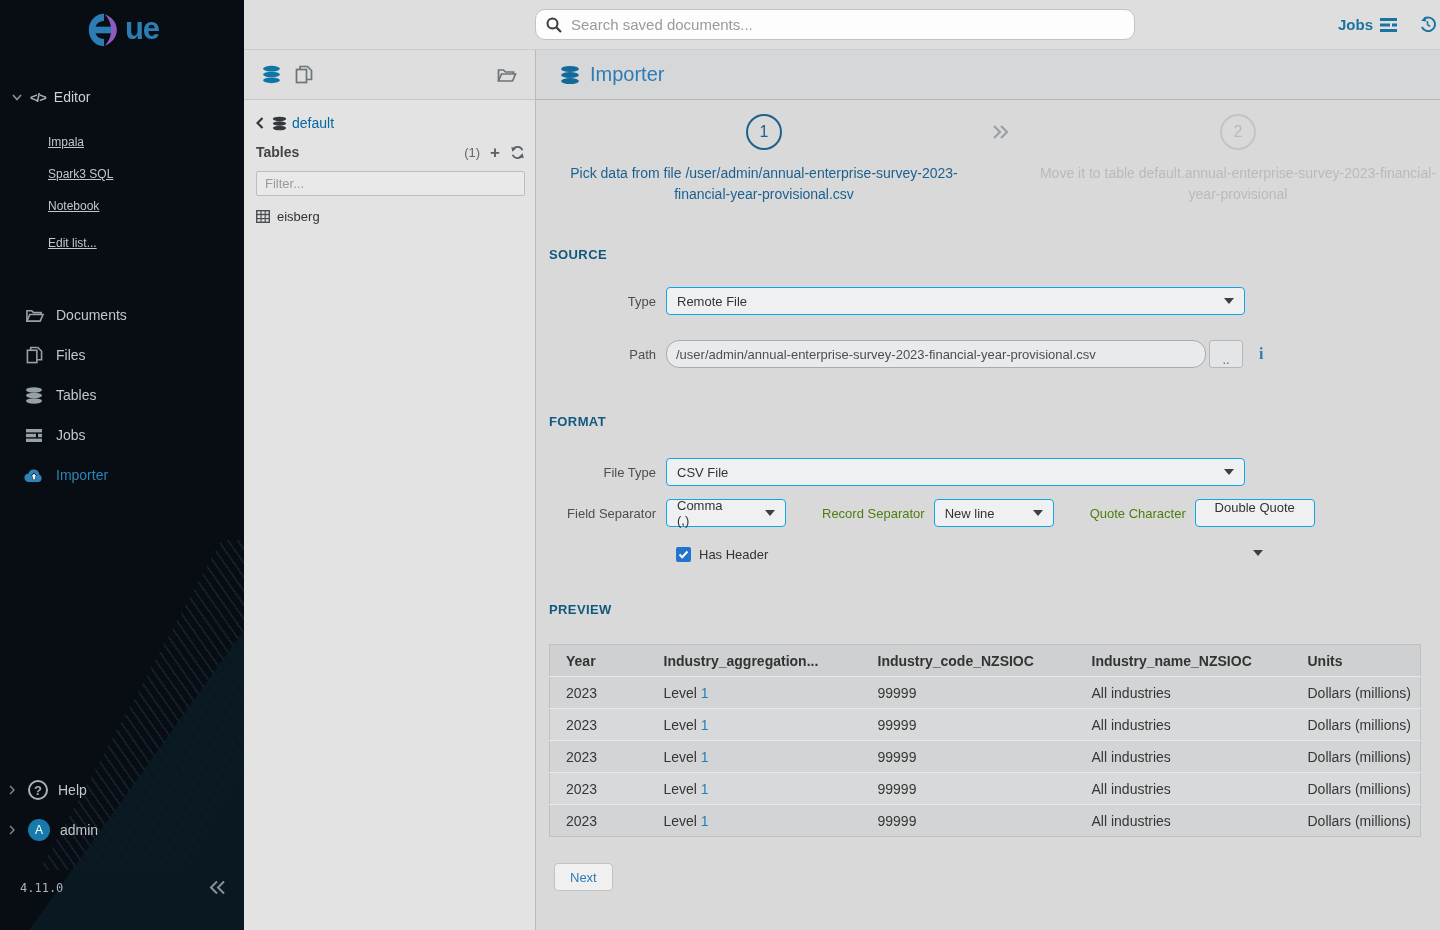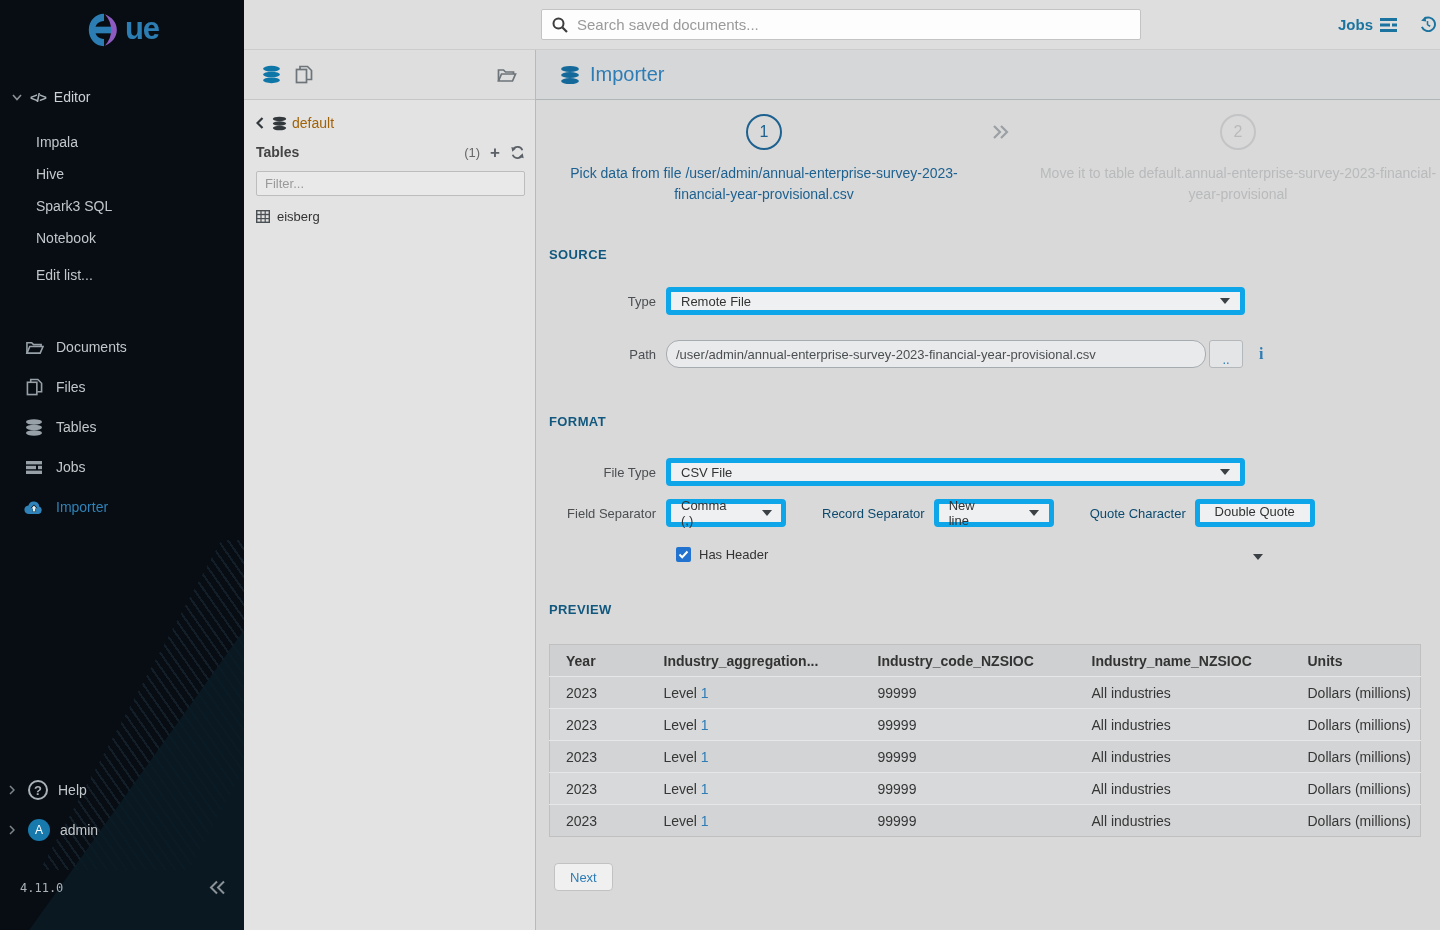--- a/index.html
+++ b/index.html
@@ -16,54 +16,54 @@
   .stripes{position:absolute;left:40px;bottom:60px;width:330px;height:330px;
     background:repeating-linear-gradient(55deg,transparent 0 6px,rgba(80,120,150,.16) 6px 8px);
     clip-path:polygon(55% 0,100% 0,45% 100%,0 100%);}
   .wedge{position:absolute;right:0;bottom:0;width:244px;height:300px;background:#0b1b26;
     clip-path:polygon(100% 0,100% 100%,12% 100%);opacity:.85;}
   .logo{display:flex;align-items:center;justify-content:center;padding-top:8px;height:52px;}
   .logo-ue{font-size:31px;font-weight:bold;color:#2d7db5;letter-spacing:-1px;line-height:1;margin-left:2px;transform:translateY(-2px);}
   .nav{position:relative;}
   .nav-header{display:flex;align-items:center;gap:8px;padding:0 0 0 12px;height:22px;margin-top:34px;font-size:14px;color:#cdd2d6;cursor:pointer;}
   .nav-sub{margin-top:18px;}
-  .nav-subitem{padding-left:36px;font-size:14px;height:32px;display:flex;align-items:center;color:#c2c7cb;cursor:pointer;}
+  .nav-subitem{padding-left:48px;font-size:12px;height:32px;display:flex;align-items:center;color:#c2c7cb;cursor:pointer;text-decoration:underline;}
   .nav-subitem.dim{margin-top:5px;}
   .nav-main{margin-top:36px;}
   .nav-item{display:flex;align-items:center;gap:12px;padding-left:24px;height:40px;font-size:14px;color:#c2c7cb;cursor:pointer;}
   .nav-item .ic{width:20px;display:flex;justify-content:center;color:#98a1a8;}
   .nav-item.active{color:#2f83b8;}
   .nav-item.active .ic{color:#2f83b8;}
   .sidebar-footer{position:absolute;left:0;right:0;bottom:0;height:160px;}
   .foot-item{display:flex;align-items:center;gap:10px;padding-left:6px;height:40px;font-size:14px;color:#c2c7cb;cursor:pointer;}
   .foot-item .chev{color:#7d868d;width:12px;display:flex;justify-content:center;}
   .version-row{display:flex;align-items:center;justify-content:space-between;padding:0 18px 0 20px;margin-top:30px;}
   .version{font-family:"DejaVu Sans Mono",monospace;font-size:12px;color:#aab2b8;}
   .avatar{width:22px;height:22px;border-radius:50%;background:#1879ad;color:#fff;font-size:12px;display:flex;align-items:center;justify-content:center;}
   .qmark{width:20px;height:20px;border-radius:50%;border:2px solid #aab2b8;color:#aab2b8;font-size:13px;font-weight:bold;display:flex;align-items:center;justify-content:center;}
   .code-glyph{font-size:13px;font-weight:bold;color:#aab2b8;letter-spacing:-1px;}
 
   
   .right-col{flex:1;display:flex;flex-direction:column;height:930px;}
   .topbar{height:50px;background:#dedede;border-bottom:1px solid #cccccc;display:flex;align-items:center;position:relative;flex:none;}
-  .search-box{position:absolute;left:297px;width:600px;height:31px;background:#fdfdfd;border:1px solid #c3c3c3;border-radius:2px;display:flex;align-items:center;padding:0 10px;gap:9px;}
+  .search-box{position:absolute;left:291px;width:600px;height:31px;background:#fdfdfd;border:1px solid #c3c3c3;border-radius:10px;display:flex;align-items:center;padding:0 10px;gap:9px;}
   .search-box input{border:none;outline:none;background:transparent;font-size:15px;color:#444;width:100%;font-family:"Liberation Sans",sans-serif;}
   .search-box input::placeholder{color:#9a9a9a;}
   .topbar-right{margin-left:auto;display:flex;align-items:center;gap:22px;padding-right:17px;}
   .jobs-link{display:flex;align-items:center;gap:7px;color:var(--topbar-blue);font-weight:bold;font-size:15px;cursor:pointer;}
 
   .content-row{flex:1;display:flex;min-height:0;}
 
   
   .assist{width:292px;flex:none;background:#e3e3e3;border-right:1px solid #b9b9b9;display:flex;flex-direction:column;}
   .assist-top{height:50px;background:#dedede;border-bottom:1px solid #c6c6c6;display:flex;align-items:center;padding:0 18px;gap:14px;flex:none;}
   .assist-top .spacer{flex:1;}
   .assist-body{padding:12px 10px 0 12px;}
   .crumb-row{display:flex;align-items:center;gap:5px;height:22px;color:#333;}
-  .crumb-label{font-size:14px;color:#a16207;}
+  .crumb-label{font-size:14px;color:#0369a1;}
   .tables-row{display:flex;align-items:center;margin-top:8px;height:20px;}
   .tables-label{font-size:14px;font-weight:bold;color:#444;}
   .tables-right{margin-left:auto;display:flex;align-items:center;gap:10px;}
   .tables-count{font-size:13px;color:#666;}
   .plus{font-size:17px;font-weight:bold;color:#5b6167;line-height:1;cursor:pointer;}
   .filter-input{margin-top:9px;width:100%;height:25px;border:1px solid #bdbdbd;border-radius:2px;background:#e9e9e9;padding:0 8px;font-size:13px;color:#0c4a6e;font-family:"Liberation Sans",sans-serif;}
   .filter-input::placeholder{color:#9a9a9a;}
   .table-entry{display:flex;align-items:center;gap:7px;margin-top:10px;height:20px;font-size:13px;color:#333;cursor:pointer;}
 
   
@@ -80,30 +80,30 @@
   .step.inactive .step-text{color:#b8babc;}
   .step-chevrons{width:44px;display:flex;justify-content:center;margin-top:10px;color:#9aa0a4;}
 
   .section-heading{font-size:13px;font-weight:bold;letter-spacing:.4px;color:var(--heading-blue);}
   .sec-source{margin-top:42px;}
   .sec-format{margin-top:46px;}
   .sec-preview{margin-top:40px;}
 
   .form-row{display:flex;align-items:center;margin-top:25px;}
   .form-label{width:117px;text-align:right;padding-right:10px;font-size:13px;color:#4b4f52;flex:none;}
-  .select{display:flex;align-items:center;height:28px;border:5px solid #0ea5e9;border-radius:4px;background:#eff0f1;padding:0 10px;font-size:13px;color:#333;cursor:pointer;}
+  .select{display:flex;align-items:center;height:28px;border:1px solid #0ea5e9;border-radius:4px;background:#eff0f1;padding:0 10px;font-size:13px;color:#333;cursor:pointer;}
   .select.wide{width:579px;}
   .select.small{width:120px;gap:35px;}
   .caret{margin-left:auto;width:0;height:0;border-left:5px solid transparent;border-right:5px solid transparent;border-top:6px solid #3b4044;}
   .path-wrap{display:flex;align-items:center;gap:3px;}
   .path-input{width:540px;height:28px;border:1px solid #a6abaf;border-radius:13px;background:#e9eaeb;padding:0 9px;font-size:13px;color:#4b4f52;font-family:"Liberation Sans",sans-serif;}
   .browse-btn{width:34px;height:28px;border:1px solid #b4b8ba;border-radius:3px;background:#e4e5e6;color:var(--accent);font-size:13px;display:flex;align-items:flex-end;justify-content:center;padding-bottom:7px;cursor:pointer;line-height:0;}
   .info-i{margin-left:16px;color:var(--accent);font-family:"Liberation Serif",serif;font-weight:bold;font-size:16px;cursor:pointer;}
   .sep-row{margin-top:13px;}
-  .pair-label{font-size:13px;color:#0c4a6e;margin:0 9px 0 36px;}
+  .pair-label{font-size:13px;color:#4d7c0f;margin:0 9px 0 36px;}
   .check-row{margin-top:20px;display:flex;align-items:center;gap:8px;padding-left:127px;}
   .checkbox{width:15px;height:15px;border-radius:2px;background:var(--checkbox-blue);display:flex;align-items:center;justify-content:center;cursor:pointer;}
   .check-label{font-size:13px;color:#333;}
 
   .preview-table{margin-top:27px;width:871px;border:1px solid #c0c0c0;border-collapse:collapse;table-layout:fixed;}
   .preview-table th,.preview-table td{height:32px;font-size:14px;text-align:left;padding-left:16px;border-top:1px solid #e7e7e7;overflow:hidden;white-space:nowrap;}
   .preview-table th{background:#cfd0d1;color:#333;font-weight:bold;border-top:none;}
   .preview-table td{background:#d3d4d5;color:#363636;}
   .preview-table tr:nth-child(even) td{background:#d8d9da;}
   .col-year{width:98px;} .col-agg{width:214px;} .col-code{width:214px;} .col-name{width:216px;} .col-units{width:129px;}
@@ -138,21 +138,20 @@
       <span>
         <svg width="10" height="7" viewBox="0 0 10 7">
             <polyline points="1,1 5,5.5 9,1" fill="none" stroke="#8a9298" stroke-width="1.6"></polyline>
           </svg>
       </span>
       <span class="code-glyph">&lt;/&gt;</span>
       <span>Editor</span>
     </div>
     <div class="nav-sub">
       <div class="nav-subitem">Impala</div>
-      <div class="nav-subitem">Hive</div>
       <div class="nav-subitem">Spark3 SQL</div>
       <div class="nav-subitem">Notebook</div>
       <div class="nav-subitem dim">Edit list...</div>
     </div>
 
     <div class="nav-main">
       <div class="nav-item">
         <span class="ic">
           <svg width="19" height="17" viewBox="0 0 20 18">
               <path d="M2 15 V4 h5 l2 2 h8 v2" fill="none" stroke="currentColor" stroke-width="1.7"></path>

